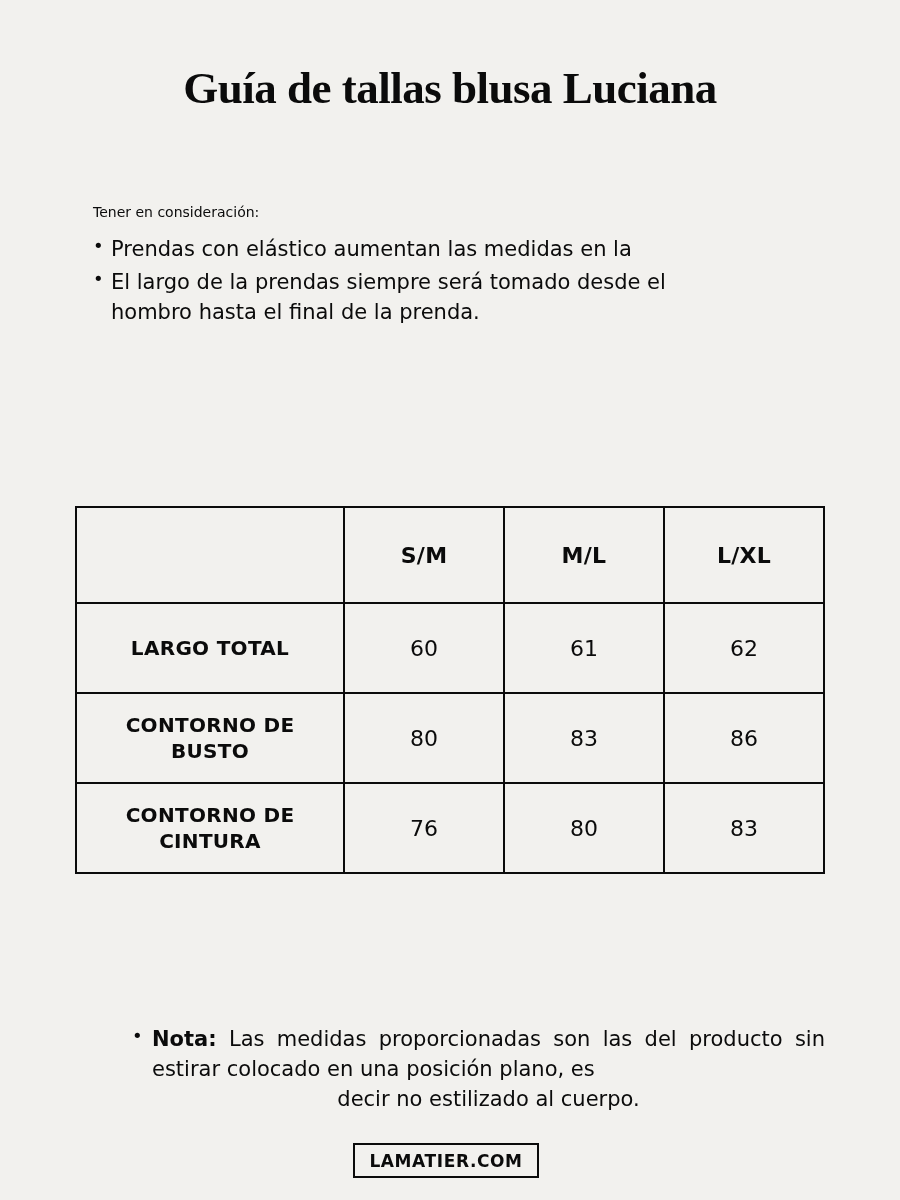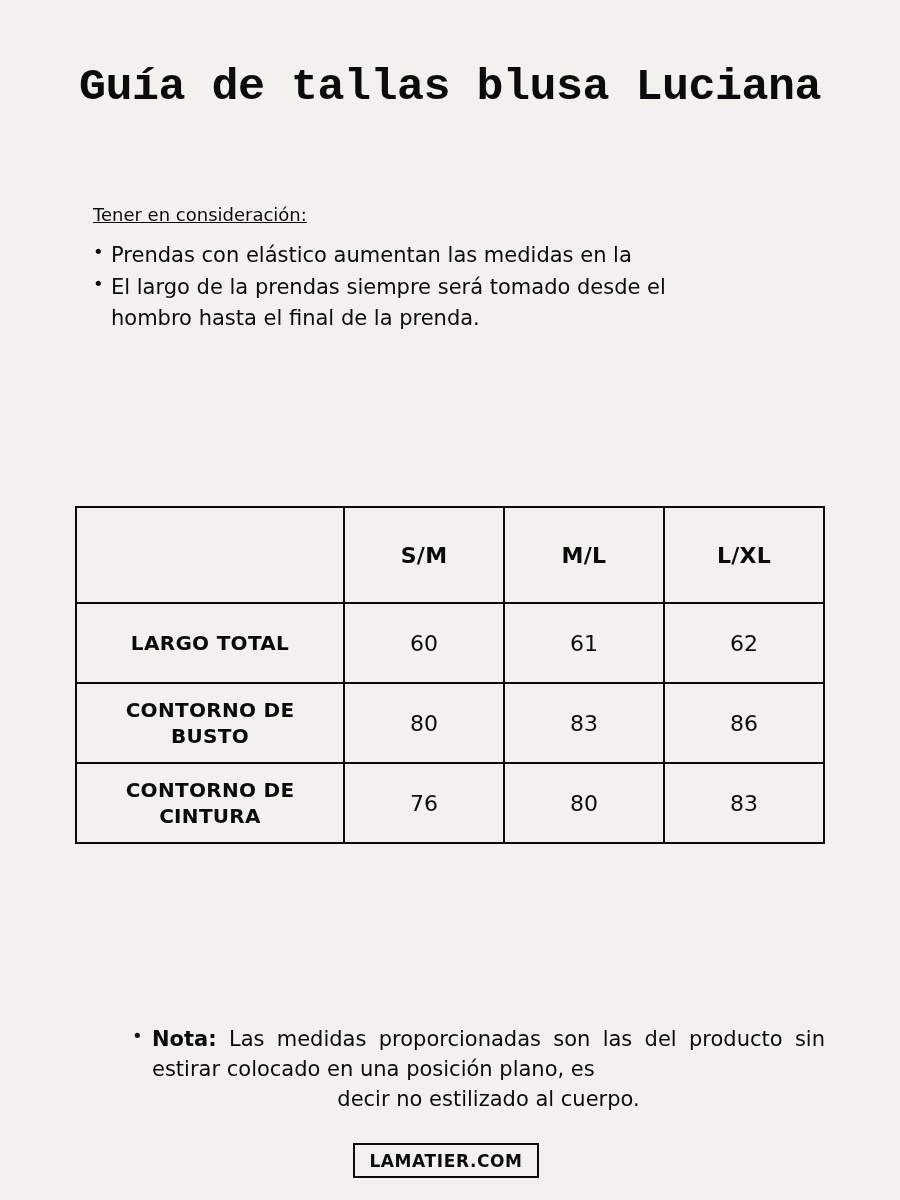--- a/index.html
+++ b/index.html
@@ -18,44 +18,43 @@
 
   .page {
     width: 900px;
     height: 1200px;
     box-sizing: border-box;
     position: relative;
   }
 
   .title {
     text-align: center;
-    font-family: Liberation Mono, monospace;
+    font-family: Liberation Serif, serif;
     font-weight: 800;
     font-size: 45px;
     letter-spacing: -0.5px;
     margin: 0;
     padding-top: 62px;
     color: #0b0b0b;
   }
 
   .notes {
     margin: 0;
     padding: 0;
     position: absolute;
     top: 202px;
     left: 75px;
     right: 75px;
   }
 
   .notes-intro {
-    font-size: 18px;
+    font-size: 14px;
     line-height: 1.45;
     margin: 0 0 2px 18px;
     color: #0b0b0b;
-    text-decoration: underline;
   }
 
   ul.bullets {
     list-style: none;
     margin: 12px;
     padding: 0;
   }
 
   ul.bullets li {
     position: relative;
@@ -116,21 +115,21 @@
     letter-spacing: 0.3px;
     line-height: 1.32;
     padding: 6px 10px;
   }
 
   tbody td.row-value {
     font-size: 22px;
     font-weight: 400;
   }
 
-  tbody tr { height: 80px; }
+  tbody tr { height: 90px; }
 
   .footnote {
     position: absolute;
     left: 88px;
     right: 75px;
     top: 1008px;
   }
 
   .footnote li {
     position: relative;

